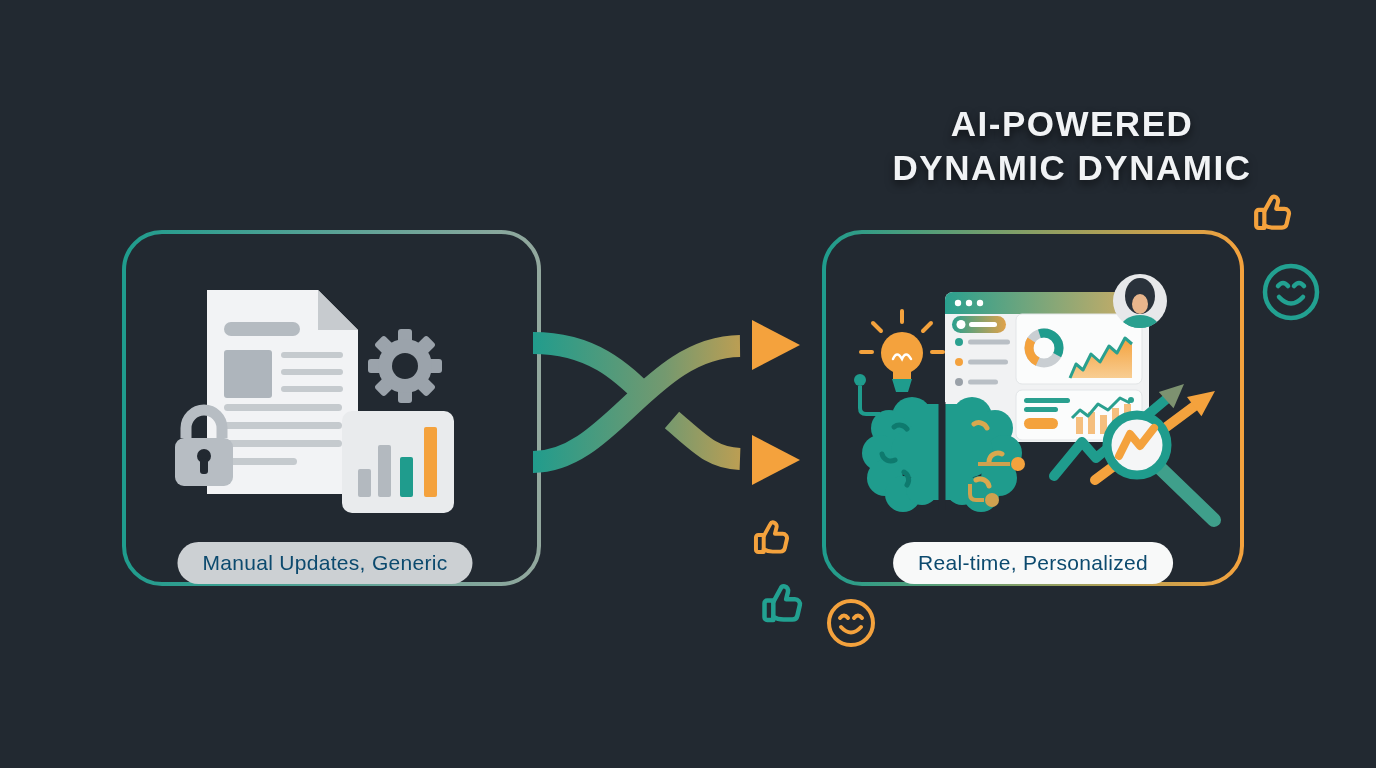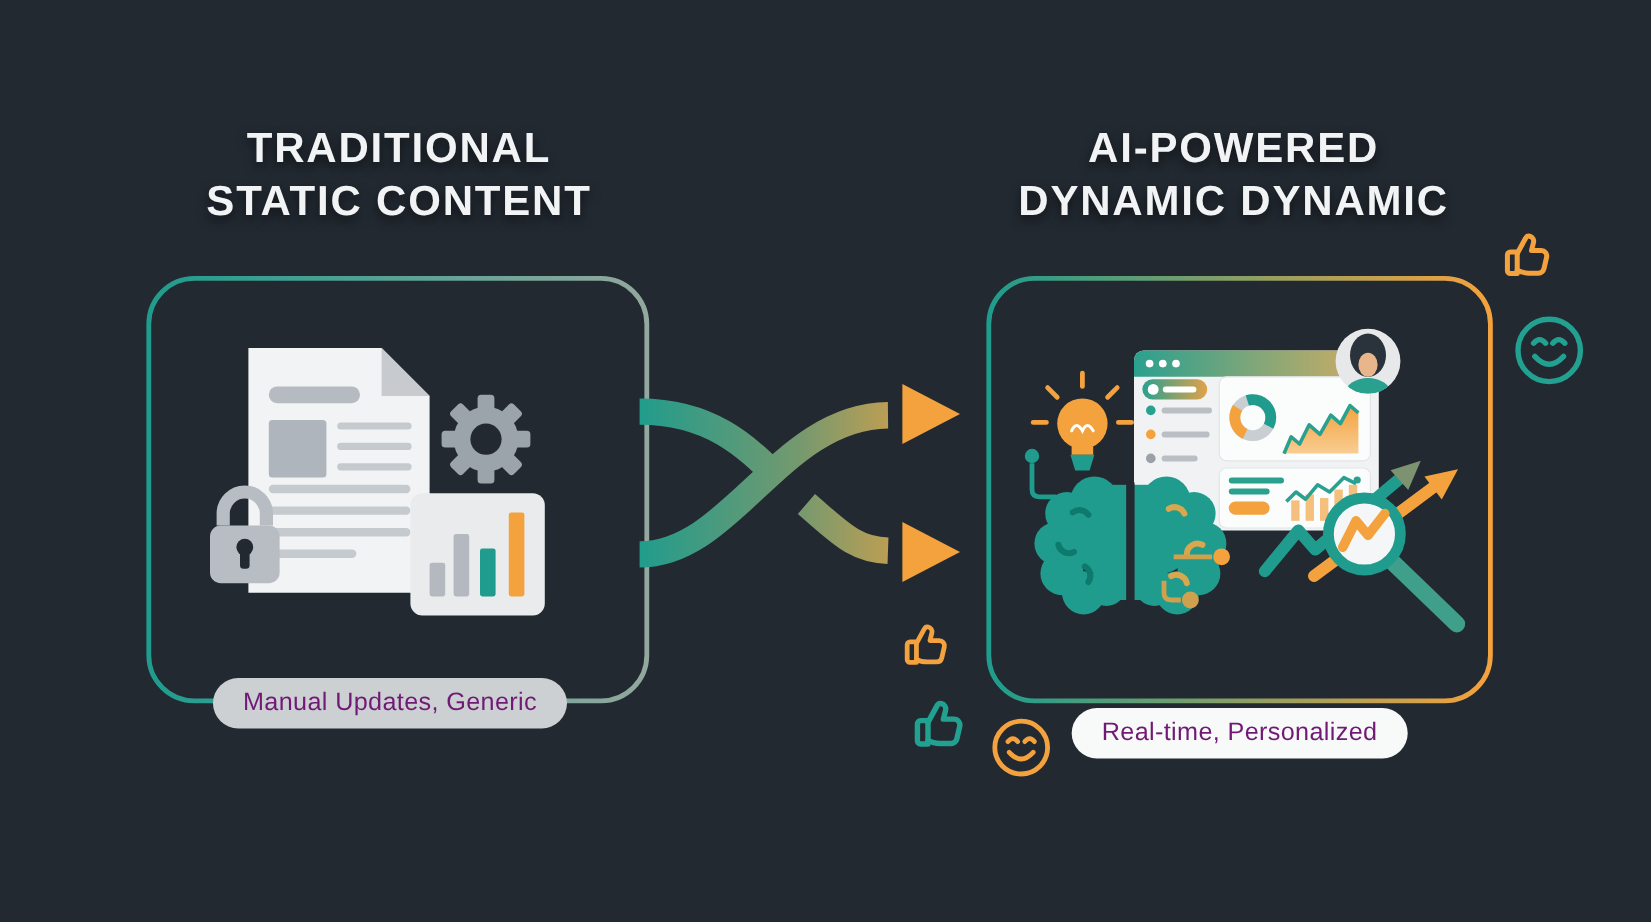--- a/index.html
+++ b/index.html
@@ -7,28 +7,28 @@
     position:relative;width:1376px;height:768px;background:#222931;
     overflow:hidden;font-family:"Liberation Sans",sans-serif;
   }
   .stage-svg{position:absolute;left:0;top:0;width:1376px;height:768px;}
   .title{
     position:absolute;top:102px;text-align:center;color:#f1f3f5;
     font-weight:bold;font-size:35px;letter-spacing:1.5px;line-height:44px;
     text-shadow:0 4px 9px rgba(0,0,0,.55);
   }
   .title-left{left:125px;width:415px;}
-  .title-right{left:818px;width:420px;}
+  .title-right{left:862px;width:420px;}
   .caption-pill{
-    position:absolute;top:565px;height:42px;display:flex;align-items:center;
-    padding:0 25px;border-radius:22px;font-size:21px;color:#701a75;
+    position:absolute;top:542px;height:42px;display:flex;align-items:center;
+    padding:0 25px;border-radius:22px;font-size:21px;color:#0c4a6e;
     white-space:nowrap;transform:translateX(-50%);letter-spacing:.3px;
   }
   .caption-left{left:325px;background:#ccd0d3;}
-  .caption-right{left:1033px;background:#f8f9f9;margin-top:25px;}
+  .caption-right{left:1033px;background:#f8f9f9;}
 </style>
 </head>
 <body>
 
 <div class="stage">
 
   <svg class="stage-svg" viewBox="0 0 1376 768">
     <defs>
       <linearGradient id="gradL" x1="0" y1="0" x2="1" y2="0">
         <stop offset="0" stop-color="#1f9c8d"></stop>
@@ -253,24 +253,20 @@
       <path d="M6.5,18.5 c1.6,1 3,1.3 5,1.3 h4.3 c1.2,0 2.2,-0.85 2.45,-2 l1.15,-5 c0.35,-1.5 -0.8,-2.9 -2.35,-2.9 h-4.3 l0.9,-3.6 c0.3,-1.2 -0.45,-2.4 -1.65,-2.7 -0.75,-0.18 -1.5,0.2 -1.85,0.9 L6.5,11.2"></path>
     </g>
     <g transform="translate(851,623)" fill="none" stroke="#f4a23d" stroke-width="4" stroke-linecap="round">
       <circle r="22"></circle>
       <path d="M-11,-5 q4,-5 8,0"></path>
         <path d="M3,-5 q4,-5 8,0"></path>
       <path d="M-10,4 q10,11 20,0"></path>
     </g>
   </svg>
 
-  <div class="title title-left">
-    <div>TRADITIONAL</div>
-    <div>STATIC CONTENT</div>
-  </div>
   <div class="title title-right">
     <div>AI-POWERED</div>
     <div>DYNAMIC DYNAMIC</div>
   </div>
 
   <div class="caption-pill caption-left">
     <span>Manual Updates, Generic</span>
   </div>
   <div class="caption-pill caption-right">
     <span>Real-time, Personalized</span>

